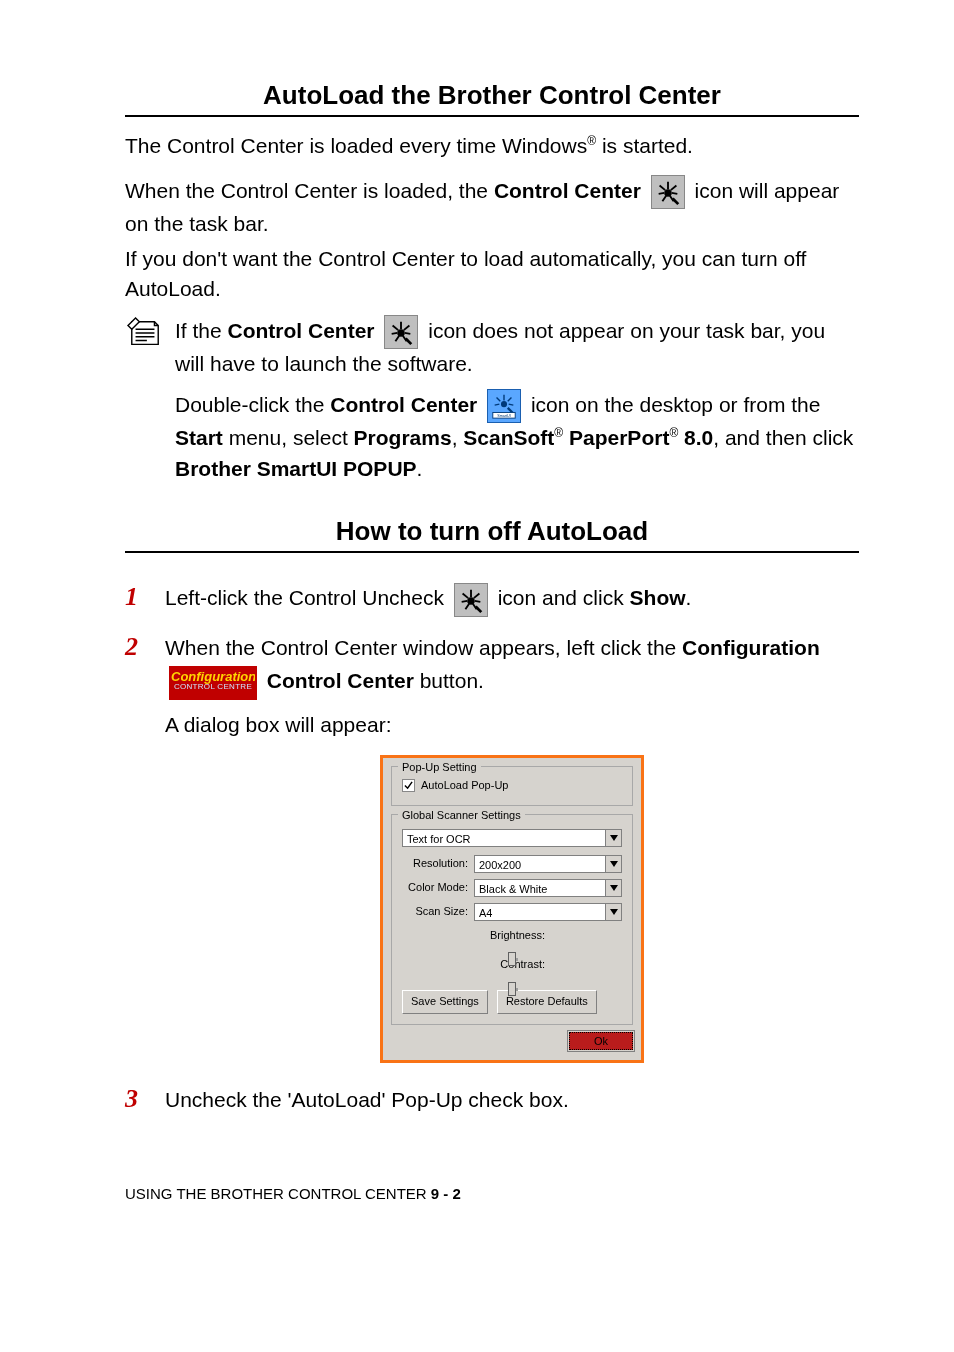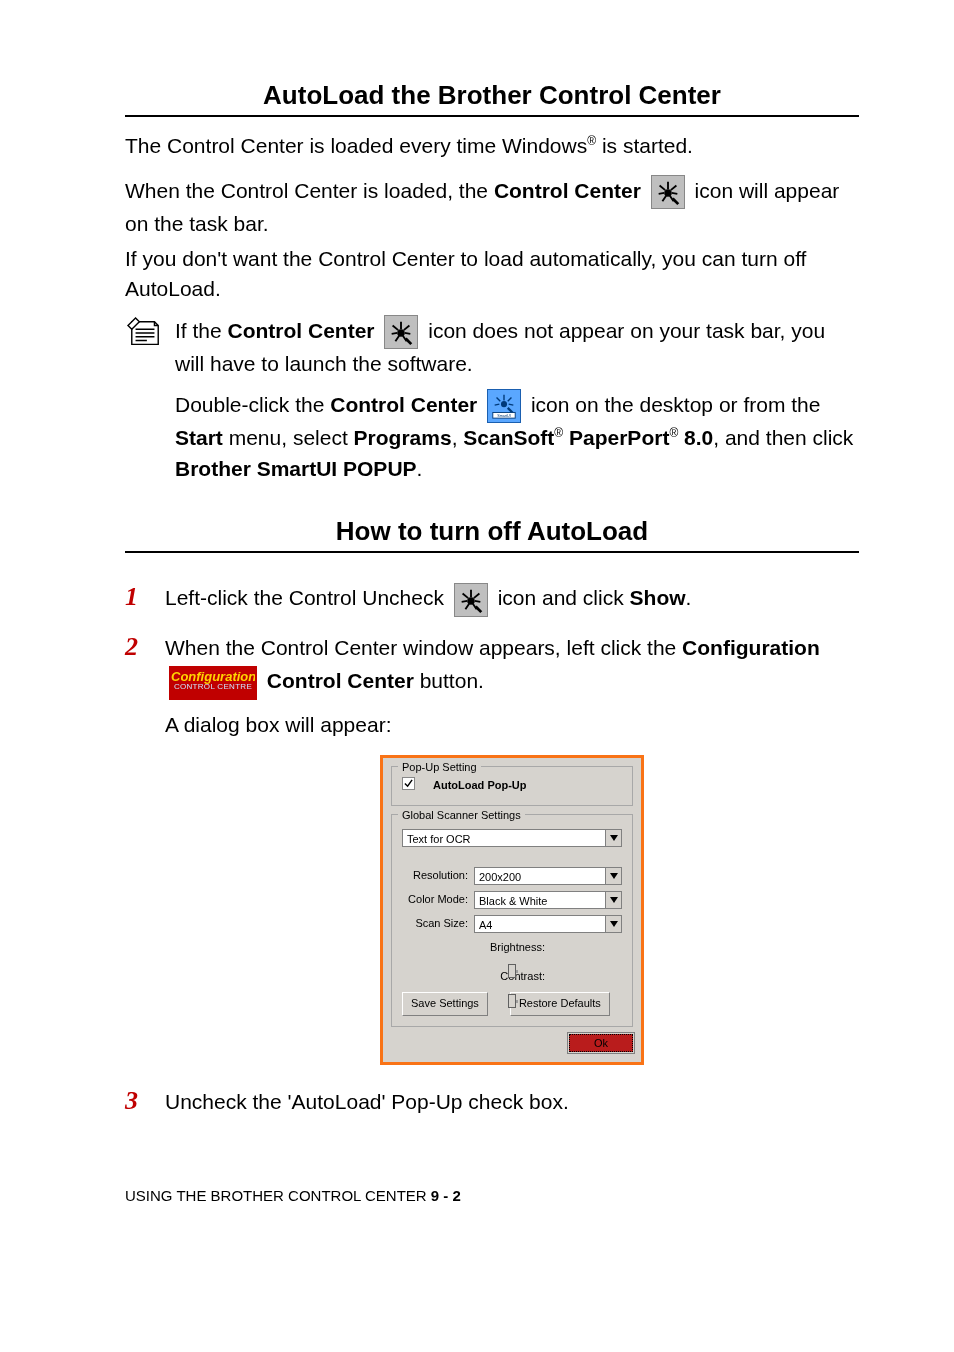--- a/index.html
+++ b/index.html
@@ -128,21 +128,21 @@
     position: relative;
   }
   .groupbox .legend {
     position: absolute;
     top: -8px;
     left: 6px;
     background: #d6d3ce;
     padding: 0 4px;
     font-size: 11px;
   }
-  .chk-row { display: flex; align-items: flex-start; gap: 18px; font-weight: bold; }
+  .chk-row { display: flex; align-items: center; gap: 6px; }
   .chk {
     width: 13px; height: 13px;
     background: #fff;
     border: 1px solid #888;
     display: inline-flex;
     align-items: center;
     justify-content: center;
   }
   .chk svg { width: 9px; height: 9px; }
   .form-row {
@@ -218,21 +218,21 @@
   .btn {
     display: inline-block;
     background: #d6d3ce;
     border: 1px solid #808080;
     border-top-color: #fff;
     border-left-color: #fff;
     padding: 2px 8px;
     font-size: 11px;
     font-family: Tahoma, Arial, sans-serif;
   }
-  .btn-row { display: flex; gap: 22px; }
+  .btn-row { margin-top: 10px; display: flex; gap: 9px; }
   .ok-row { text-align: right; margin-top: 6px; }
   .ok-btn {
     border: 1px dotted #000;
     outline: 1px solid #808080;
     outline-offset: 1px;
     padding: 2px 24px;
     background: #b91c1c;
     font-size: 11px;
   }
 
@@ -356,21 +356,21 @@
                     <path d="M1 5 L4 8 L9 1" stroke="#000" stroke-width="1.6" fill="none"></path>
                   </svg>
               </span>
               <span>AutoLoad Pop-Up</span>
             </div>
           </div>
 
           <div class="groupbox">
             <div class="legend">Global Scanner Settings</div>
 
-            <div class="combo" style="margin:4px 0 20px 0">
+            <div class="combo" style="margin:4px 0 8px 0">
               <div class="val">Text for OCR</div>
               <div class="dd">
                   <svg viewBox="0 0 8 6">
                     <path d="M0 0 L8 0 L4 6 Z" fill="#000"></path>
                   </svg>
                 </div>
             </div>
 
             <div class="form-row">
               <div class="lbl">Resolution:</div>

